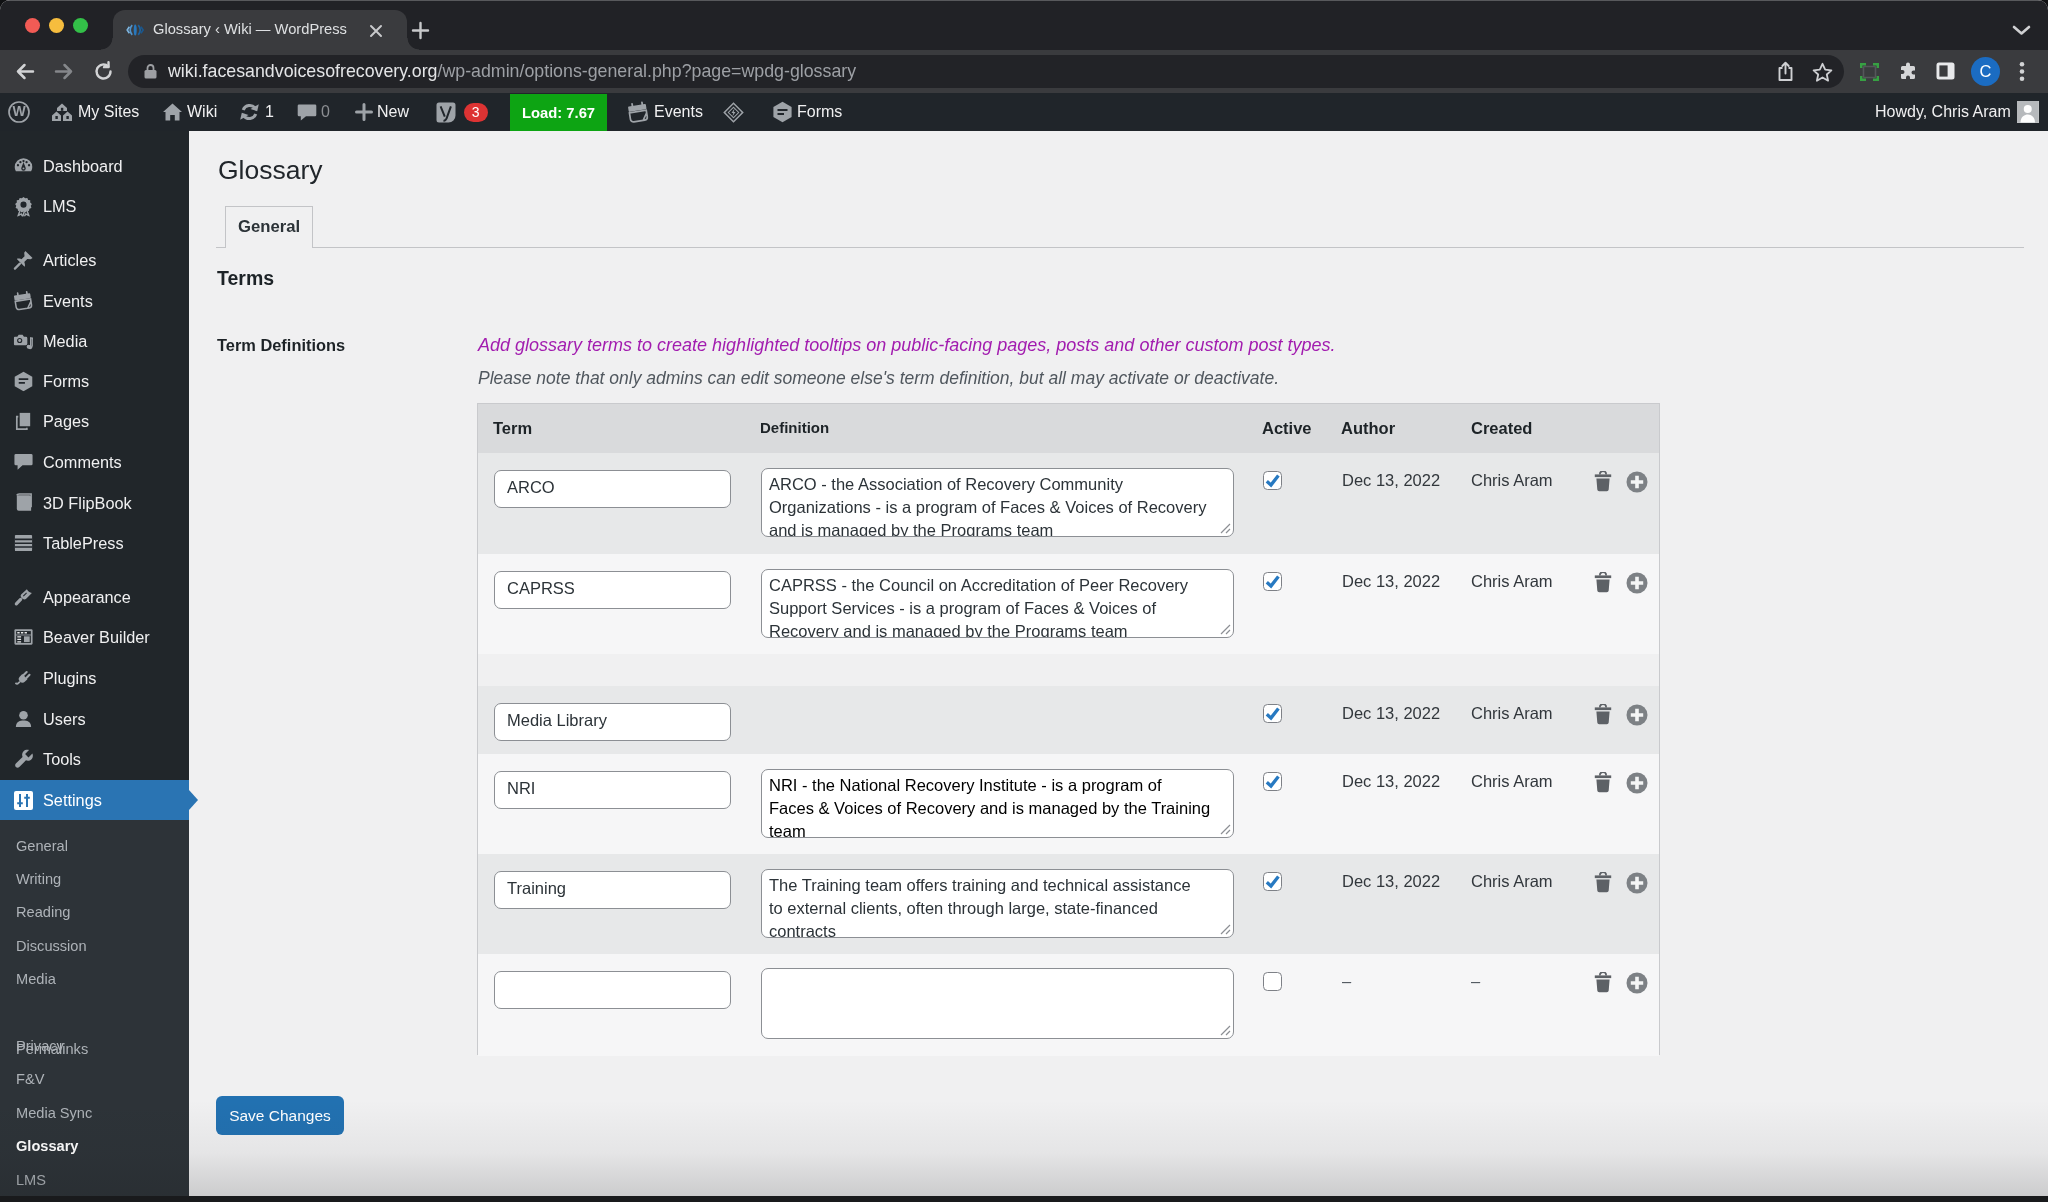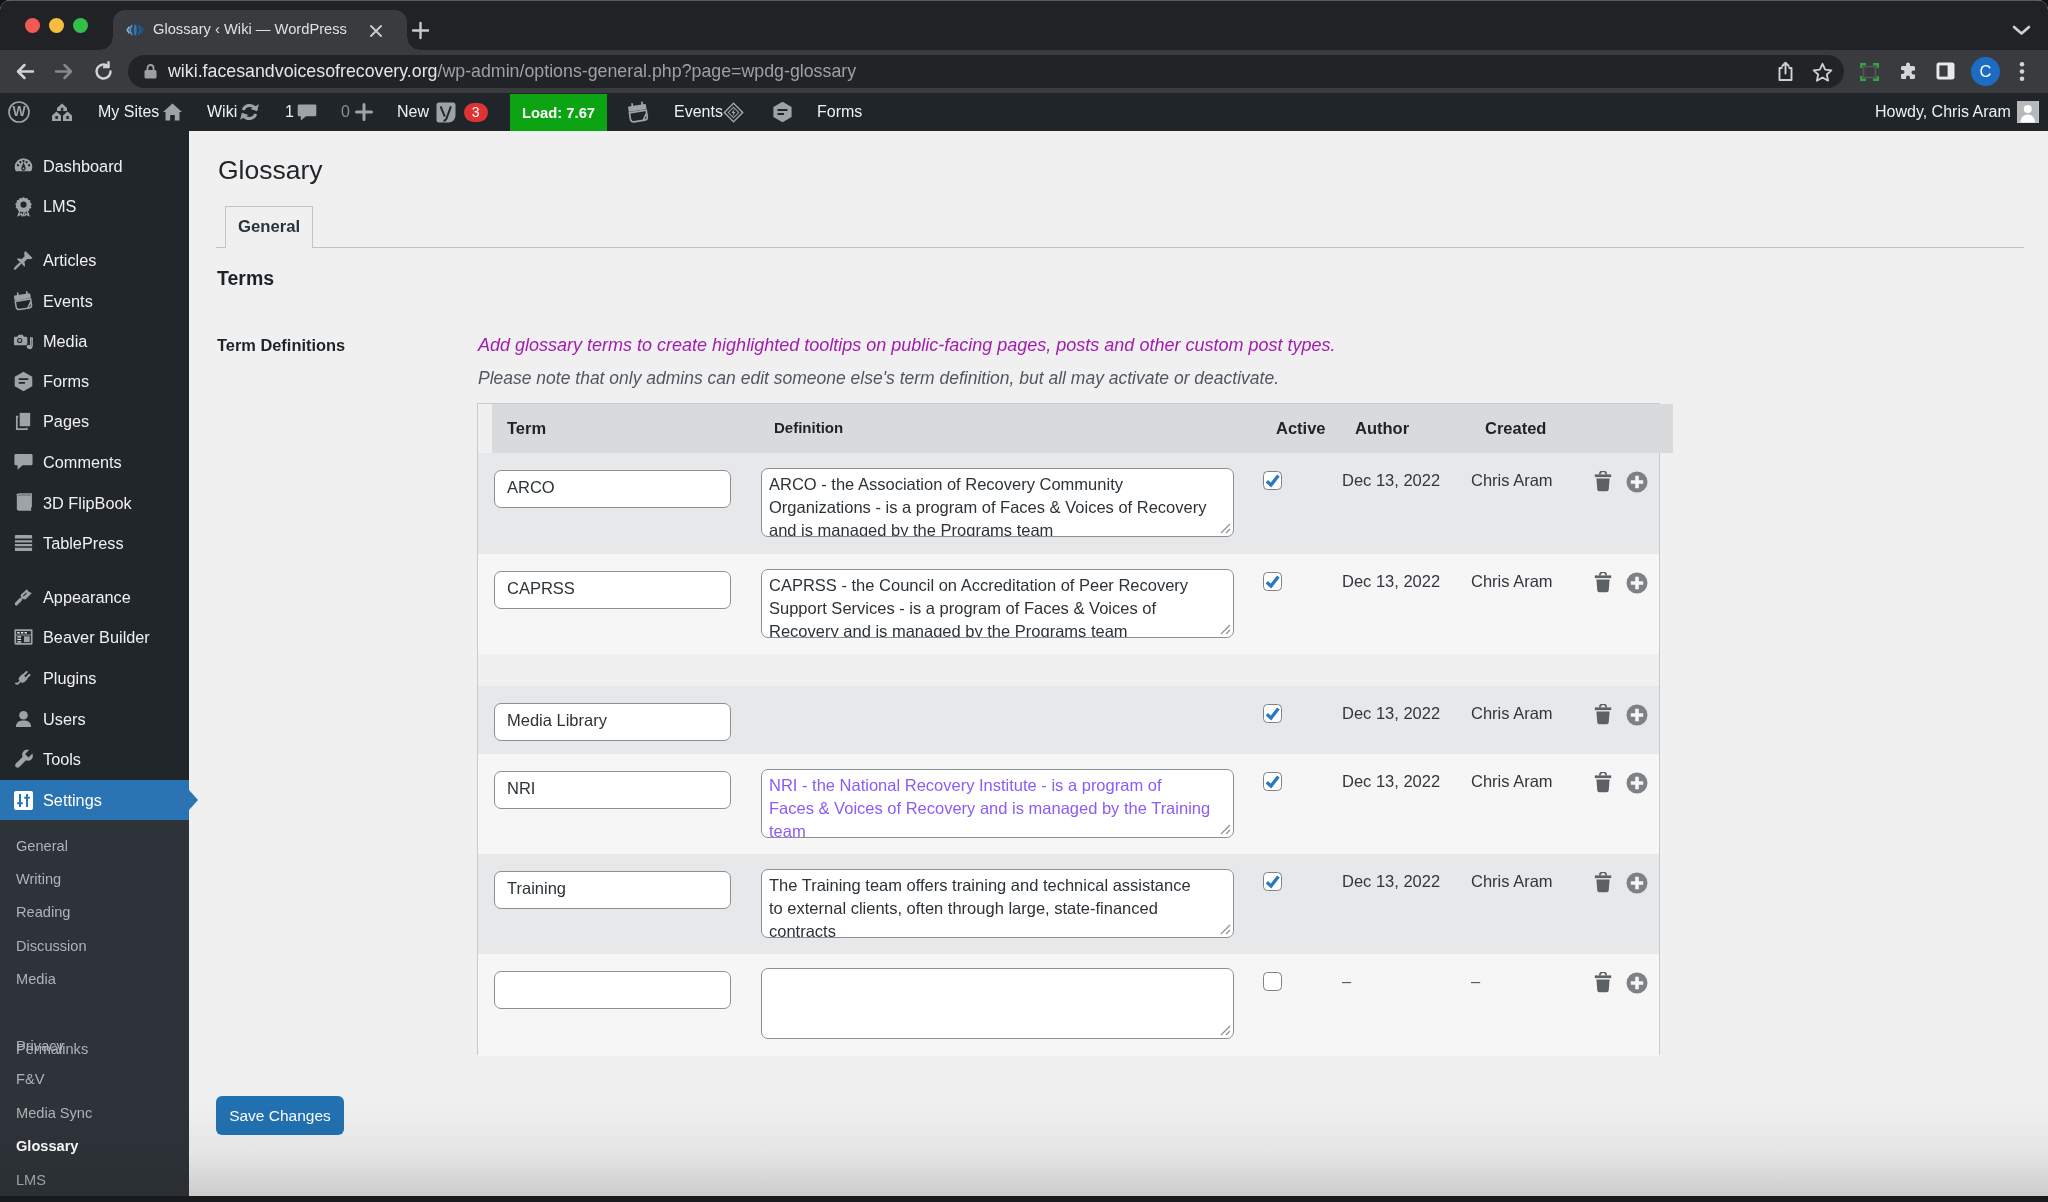--- a/index.html
+++ b/index.html
@@ -13,21 +13,21 @@
               box-shadow: inset 0 1px 0 rgba(255,255,255,.25); }
   .tl { position:absolute; top:18px; width:15px; height:15px; border-radius:50%; }
   #tab { position:absolute; left:113px; top:10px; width:294px; height:40px; background:#3a3b3e;
          border-radius:12px 12px 0 0; }
   #toolbar { position:absolute; left:0; top:50px; width:2048px; height:43px; background:#3a3b3e; }
   #pill { position:absolute; left:128px; top:54.5px; width:1716px; height:33px; border-radius:17px;
           background:#222327; }
   
   #adminbar { position:absolute; left:0; top:93px; width:2048px; height:38px; background:#20252a;
               color:#f0f0f1; font-size:16px; }
-  .abitem { position:absolute; top:0; height:38px; display:flex; align-items:center; gap:24px; }
+  .abitem { position:absolute; top:0; height:38px; display:flex; align-items:center; gap:4px; }
   
   #sidebar { position:absolute; left:0; top:131px; width:189px; height:1071px; background:#21262a; }
   #submenu-bg { position:absolute; left:0; top:689px; width:189px; height:382px; background:#2d3338; }
   .mi { position:absolute; left:0; width:189px; height:41px; color:#f0f0f1; font-size:16.3px; }
   .mi .micon { position:absolute; left:13px; top:50%; transform:translateY(-50%); width:21px; height:21px; }
   .mi .mtxt { position:absolute; left:43px; top:50%; transform:translateY(-50%); white-space:nowrap; }
   .smi { position:absolute; left:16px; transform:translateY(-50%); font-size:14.6px; color:#aeb3b8; white-space:nowrap; }
   
   #content { position:absolute; left:189px; top:131px; width:1859px; height:1071px; background:#f0f0f1;
              color:#1d2327; }
@@ -353,21 +353,21 @@
   <div id="content">
     <div class="abs" style="left:29px; top:24px; font-size:26.5px; font-weight:400; color:#21262b;">Glossary</div>
     <div class="abs" style="left:27px; top:115.5px; width:1808px; height:1px; background:#c3c4c7;"></div>
     <div class="abs" style="left:36px; top:74.5px; width:88px; height:42.5px; background:#f0f0f1; border:1.4px solid #c3c4c7; border-bottom:none; display:flex; align-items:center; justify-content:center; font-size:16.7px; font-weight:bold; color:#2c3338;">General</div>
     <div class="abs" style="left:28px; top:136px; font-size:19.5px; font-weight:bold; color:#1d2327;">Terms</div>
     <div class="abs" style="left:28px; top:205px; font-size:16.4px; font-weight:bold; color:#1d2327;">Term Definitions</div>
     <div class="abs" style="left:289px; top:204px; font-size:18px; font-style:italic; color:#a21caf; white-space:nowrap;">Add glossary terms to create highlighted tooltips on public-facing pages, posts and other custom post types.</div>
     <div class="abs" style="left:289px; top:236.5px; font-size:17.5px; font-style:italic; color:#50575e; white-space:nowrap;">Please note that only admins can edit someone else's term definition, but all may activate or deactivate.</div>
 
     <div class="abs" style="left:288px; top:272px; width:1183px; height:652px; border:1px solid #c9cacd;">
-      <div class="abs" style="left:14px; top:0; width:1181px; height:49px; background:#d9dadc;">
+      <div class="abs" style="left:0; top:0; width:1181px; height:49px; background:#d9dadc;">
         <span class="abs" style="left:15px; top:15px; font-size:16.5px; font-weight:bold; color:#1d2327;">Term</span>
         <span class="abs" style="left:282px; top:15px; font-size:15px; font-weight:bold; color:#1d2327;">Definition</span>
         <span class="abs" style="left:784px; top:15px; font-size:16.5px; font-weight:bold; color:#1d2327;">Active</span>
         <span class="abs" style="left:863px; top:15px; font-size:16.5px; font-weight:bold; color:#1d2327;">Author</span>
         <span class="abs" style="left:993px; top:15px; font-size:16.5px; font-weight:bold; color:#1d2327;">Created</span>
       </div>
 <div class="abs" style="left:0; top:49px; width:1181px; height:101px; background:#e7e8e9;">
   <div class="input" style="left:16px; top:17px; width:237px; height:38px; font-size:16.5px; color:#2c3338; line-height:32px; padding-left:12px; white-space:nowrap; overflow:hidden;">ARCO</div>
   <div class="input" style="left:283px; top:15px; width:473px; height:69px; font-size:16.5px; color:#2c3338; line-height:23.3px; padding:3.5px 7px 0px 7px; overflow:hidden;">ARCO - the Association of Recovery Community<br>Organizations - is a program of Faces &amp; Voices of Recovery<br>and is managed by the Programs team<svg class="abs" style="right:2px; bottom:2px;" width="11" height="11" viewBox="0 0 11 11">
               <path d="M10 1 L1 10 M10 6 L6 10" stroke="#8c8f94" stroke-width="1.2"></path>
@@ -425,21 +425,21 @@
             <rect x="0.8" y="3.4" width="16.4" height="2.7" fill="#5d6166"></rect>
             <path d="M2.4 7.4 H15.6 L14.7 18.6 A1.9 1.9 0 0 1 12.8 20.3 H5.2 A1.9 1.9 0 0 1 3.3 18.6 Z" fill="#5d6166"></path>
           </svg>
   <svg class="abs" style="left:1148px; top:17.5px;" width="22" height="22" viewBox="0 0 22 22">
             <circle cx="11" cy="11" r="10.5" fill="#7d8185"></circle>
             <path d="M11 4.8 V17.2 M4.8 11 H17.2" stroke="#f4f5f5" stroke-width="3.6"></path>
           </svg>
 </div>
 <div class="abs" style="left:0; top:350px; width:1181px; height:100px; background:#f6f6f7;">
   <div class="input" style="left:16px; top:17px; width:237px; height:38px; font-size:16.5px; color:#2c3338; line-height:32px; padding-left:12px; white-space:nowrap; overflow:hidden;">NRI</div>
-  <div class="input" style="left:283px; top:15px; width:473px; height:69px; font-size:16.5px; color:#8b5cf6; line-height:23.3px; padding:3.5px 7px 0px 7px; overflow:hidden;">NRI - the National Recovery Institute - is a program of<br>Faces &amp; Voices of Recovery and is managed by the Training<br>team<svg class="abs" style="right:2px; bottom:2px;" width="11" height="11" viewBox="0 0 11 11">
+  <div class="input" style="left:283px; top:15px; width:473px; height:69px; font-size:16.5px; color:#000000; line-height:23.3px; padding:3.5px 7px 0px 7px; overflow:hidden;">NRI - the National Recovery Institute - is a program of<br>Faces &amp; Voices of Recovery and is managed by the Training<br>team<svg class="abs" style="right:2px; bottom:2px;" width="11" height="11" viewBox="0 0 11 11">
               <path d="M10 1 L1 10 M10 6 L6 10" stroke="#8c8f94" stroke-width="1.2"></path>
             </svg></div>
   <div class="input" style="left:785px; top:18px; width:19px; height:19px; border:1.8px solid #7e8187; border-radius:4.5px;">
             <svg style="display:block; margin:-1px 0 0 -1px;" width="19" height="19" viewBox="0 0 19 19">
               <path d="M3.8 10.2 L8 14 L15.4 4.6" stroke="#2779c1" stroke-width="3.3" fill="none"></path>
             </svg>
           </div>
   <span class="cell" style="left:864px; top:18px; color:#32373c;">Dec 13, 2022</span>
   <span class="cell" style="left:993px; top:18px; color:#32373c;">Chris Aram</span>
   <svg class="abs" style="left:1116px; top:18px;" width="18" height="21" viewBox="0 0 18 21">

